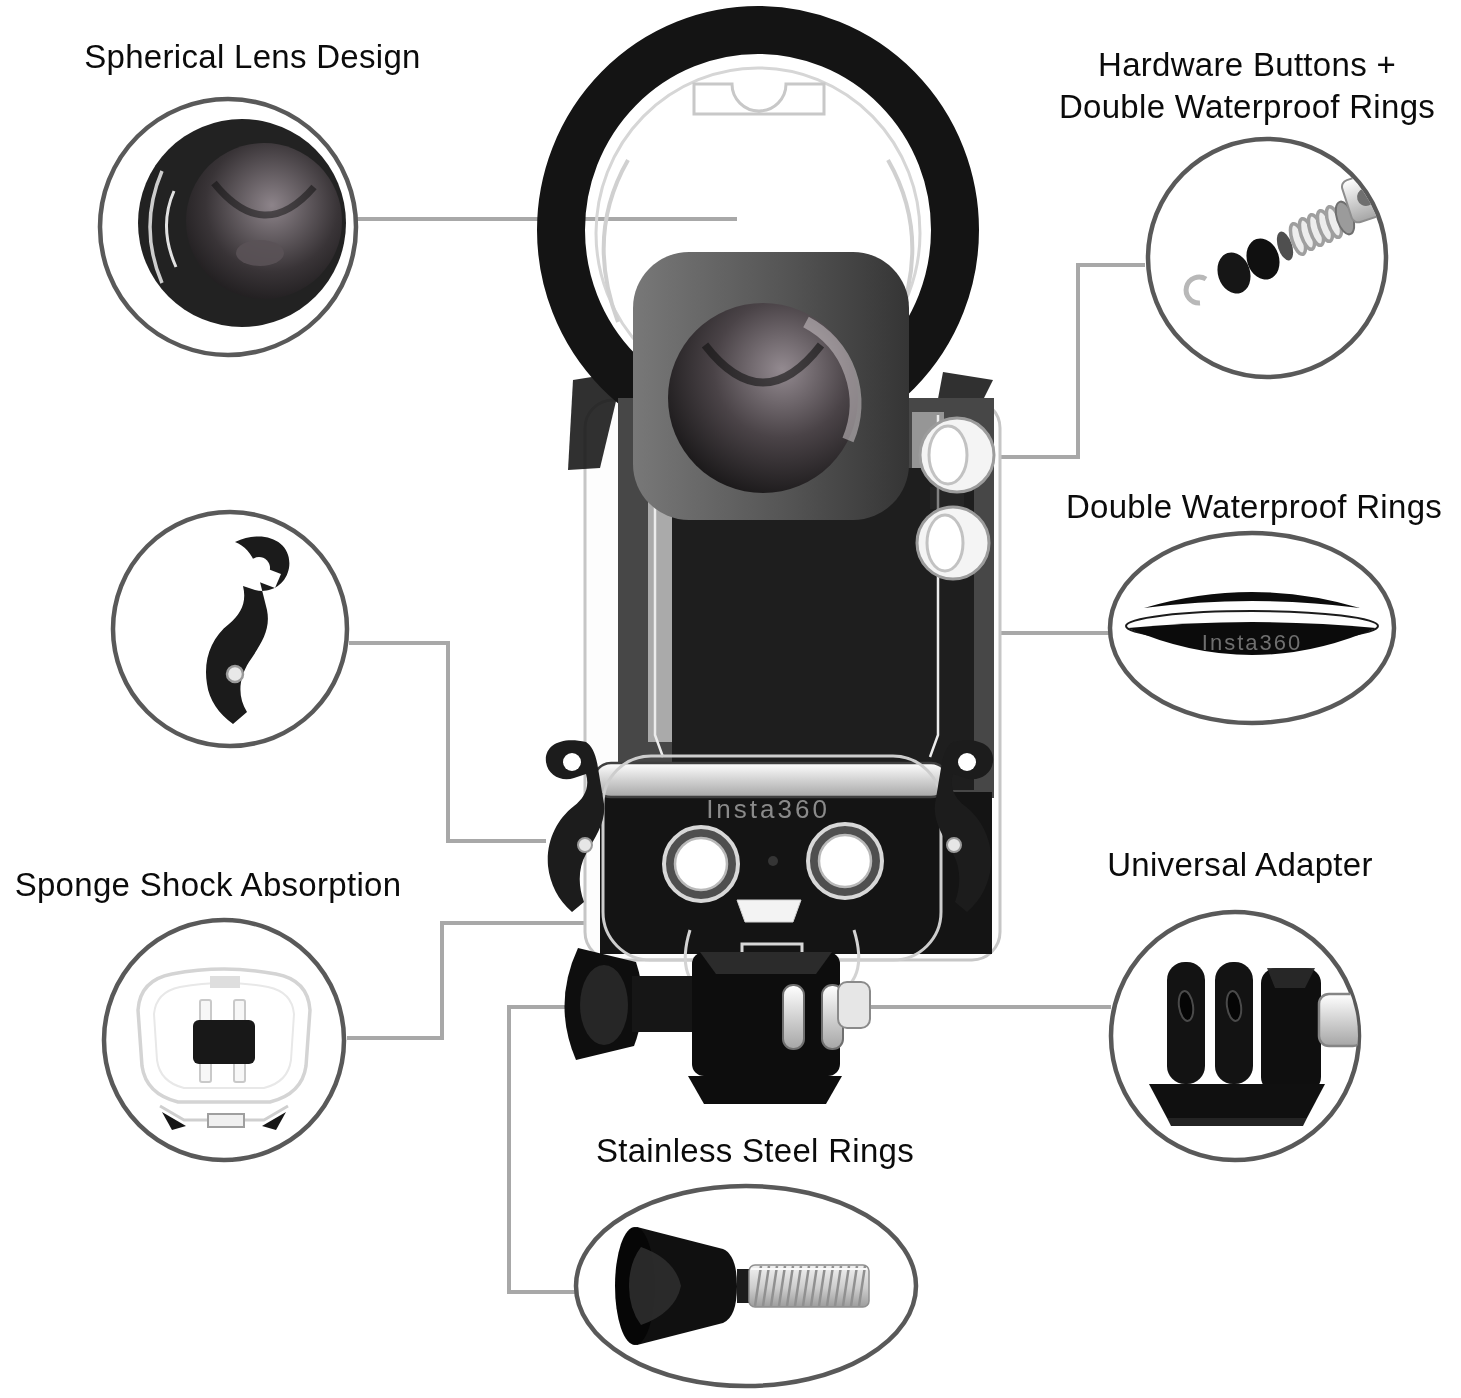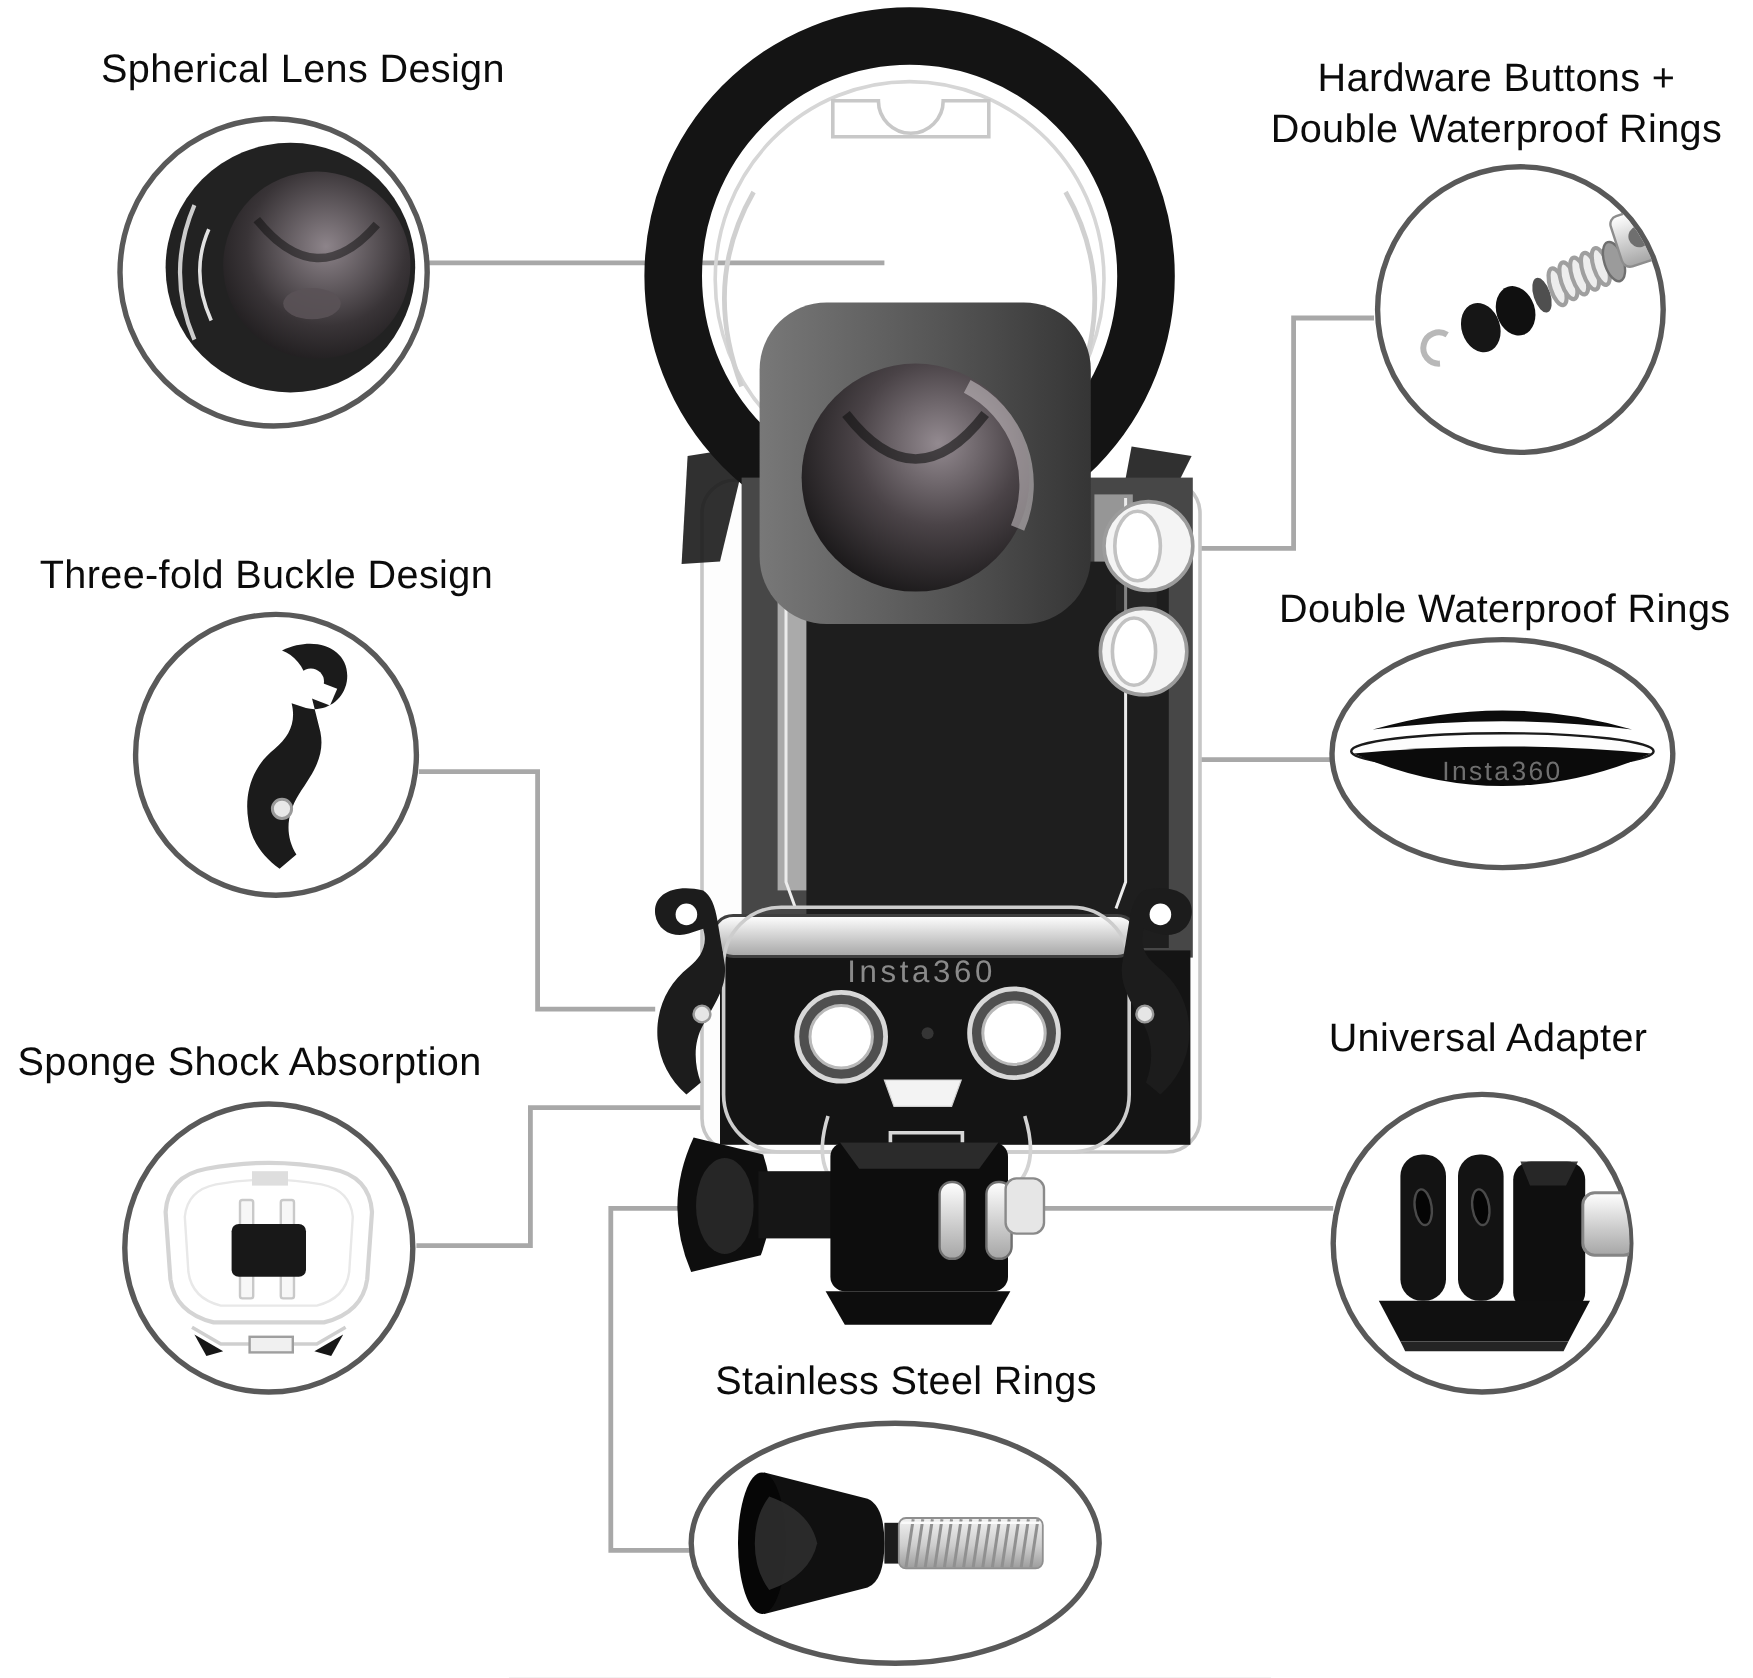--- a/index.html
+++ b/index.html
@@ -157,21 +157,20 @@
       <rect x="783" y="985" width="21" height="64" rx="10" fill="url(#gradSilverV)" stroke="#6f6f6f" stroke-width="2"></rect>
       <rect x="822" y="985" width="21" height="64" rx="10" fill="url(#gradSilverV)" stroke="#6f6f6f" stroke-width="2"></rect>
       <rect x="838" y="982" width="32" height="46" rx="9" fill="#e6e6e6" stroke="#8a8a8a" stroke-width="2"></rect>
       <path d="M688,1076 h154 l-16,28 h-122 z" fill="#0d0d0d"></path>
     </g>
   </svg>
 
   <div class="label" style="left:30px;top:36px;width:445px">Spherical Lens Design</div>
   <div class="label" style="left:1022px;top:44px;width:450px">Hardware Buttons +
 Double Waterproof Rings</div>
-  <div class="label" style="left:2px;top:458px;width:440px">Three-fold Buckle Design</div>
   <div class="label" style="left:1032px;top:486px;width:444px">Double Waterproof Rings</div>
   <div class="label" style="left:1040px;top:844px;width:400px">Universal Adapter</div>
   <div class="label" style="left:0px;top:864px;width:416px">Sponge Shock Absorption</div>
   <div class="label" style="left:555px;top:1130px;width:400px">Stainless Steel Rings</div>
 
   <div class="callout" style="left:96px;top:95px">
     <svg width="264" height="264" viewBox="0 0 264 264">
       <defs>
           <clipPath id="clipLens">
             <circle cx="132" cy="132" r="126"></circle>

